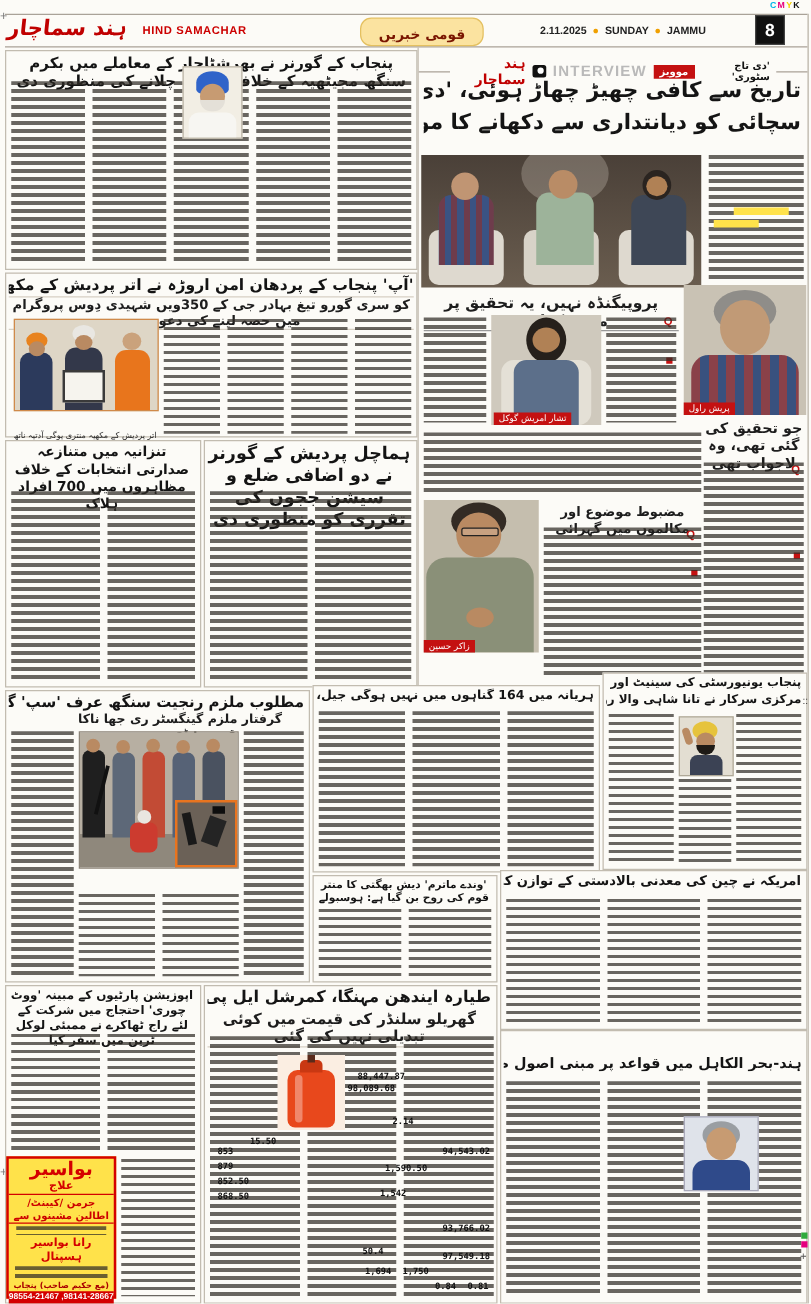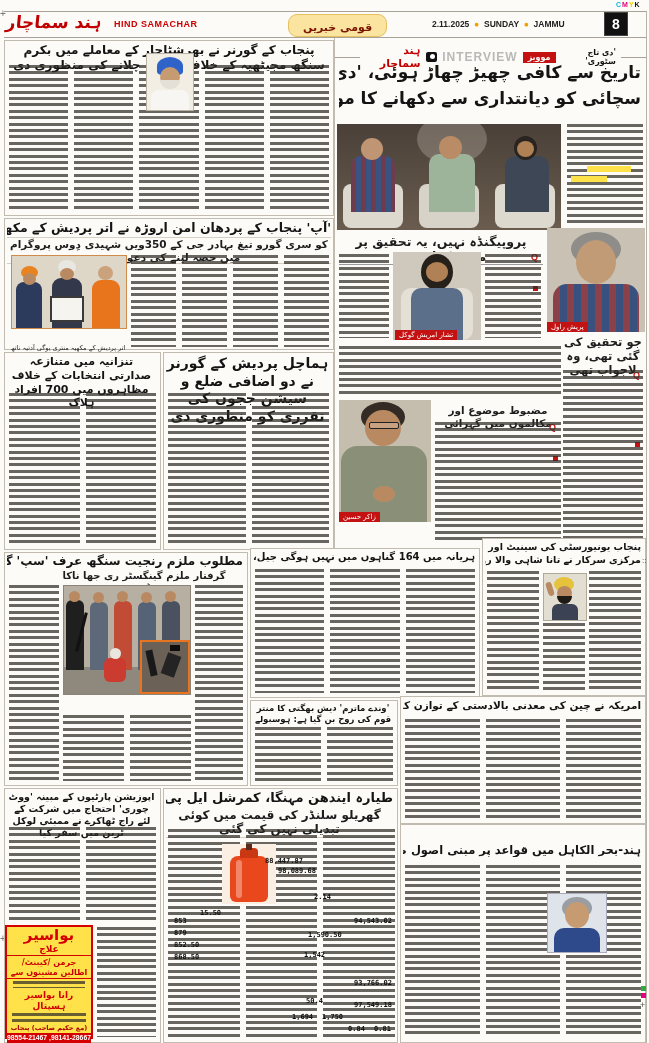--- a/index.html
+++ b/index.html
@@ -201,33 +201,33 @@
       <div class="tx"></div>
         <div class="tx"></div>
       <div class="tx"></div>
     </div>
     <div class="ph" style="left:58px;top:55px;width:54px;height:60px;background:#fbeee2;">
       <div class="abs" style="left:8px;top:12px;width:38px;height:46px;background:#e8481c;border-radius:8px 8px 6px 6px;"></div>
       <div class="abs" style="left:18px;top:4px;width:18px;height:10px;background:#c93812;border-radius:4px 4px 0 0;"></div>
       <div class="abs" style="left:24px;top:0px;width:6px;height:6px;background:#5a2a1a;"></div>
       <div class="abs" style="left:14px;top:16px;width:6px;height:38px;background:rgba(255,255,255,.35);border-radius:3px;"></div>
     </div>
-    <span class="num" style="left:101px;top:68px;">88,447.87</span>
+    <span class="num" style="left:122px;top:68px;">88,447.87</span>
     <span class="num" style="left:114px;top:78px;">98,089.68</span>
     <span class="num" style="left:36px;top:120px;">15.50</span>
     <span class="num" style="left:10px;top:128px;">853</span>
     <span class="num" style="left:10px;top:140px;">879</span>
     <span class="num" style="left:10px;top:152px;">852.50</span>
     <span class="num" style="left:10px;top:164px;">868.50</span>
     <span class="num" style="left:150px;top:104px;">2.14</span>
     <span class="num" style="left:190px;top:128px;">94,543.02</span>
     <span class="num" style="left:144px;top:142px;">1,590.50</span>
     <span class="num" style="left:140px;top:162px;">1,542</span>
     <span class="num" style="left:190px;top:190px;">93,766.02</span>
-    <span class="num" style="left:142px;top:208px;">50.4</span>
+    <span class="num" style="left:126px;top:208px;">50.4</span>
     <span class="num" style="left:190px;top:212px;">97,549.18</span>
     <span class="num" style="left:128px;top:224px;">1,694</span>
     <span class="num" style="left:158px;top:224px;">1,750</span>
     <span class="num" style="left:184px;top:236px;">0.84</span>
     <span class="num" style="left:210px;top:236px;">0.81</span>
   </div>
 
   <div class="abs" style="left:334px;top:38px;width:312px;height:510px;border-left:1px solid #c2bcb0;box-sizing:border-box;">
     <div class="abs" style="left:0;top:6px;width:100%;display:flex;align-items:center;justify-content:center;gap:5px;">
       <div class="hr" style="position:static;width:28px;"></div>

